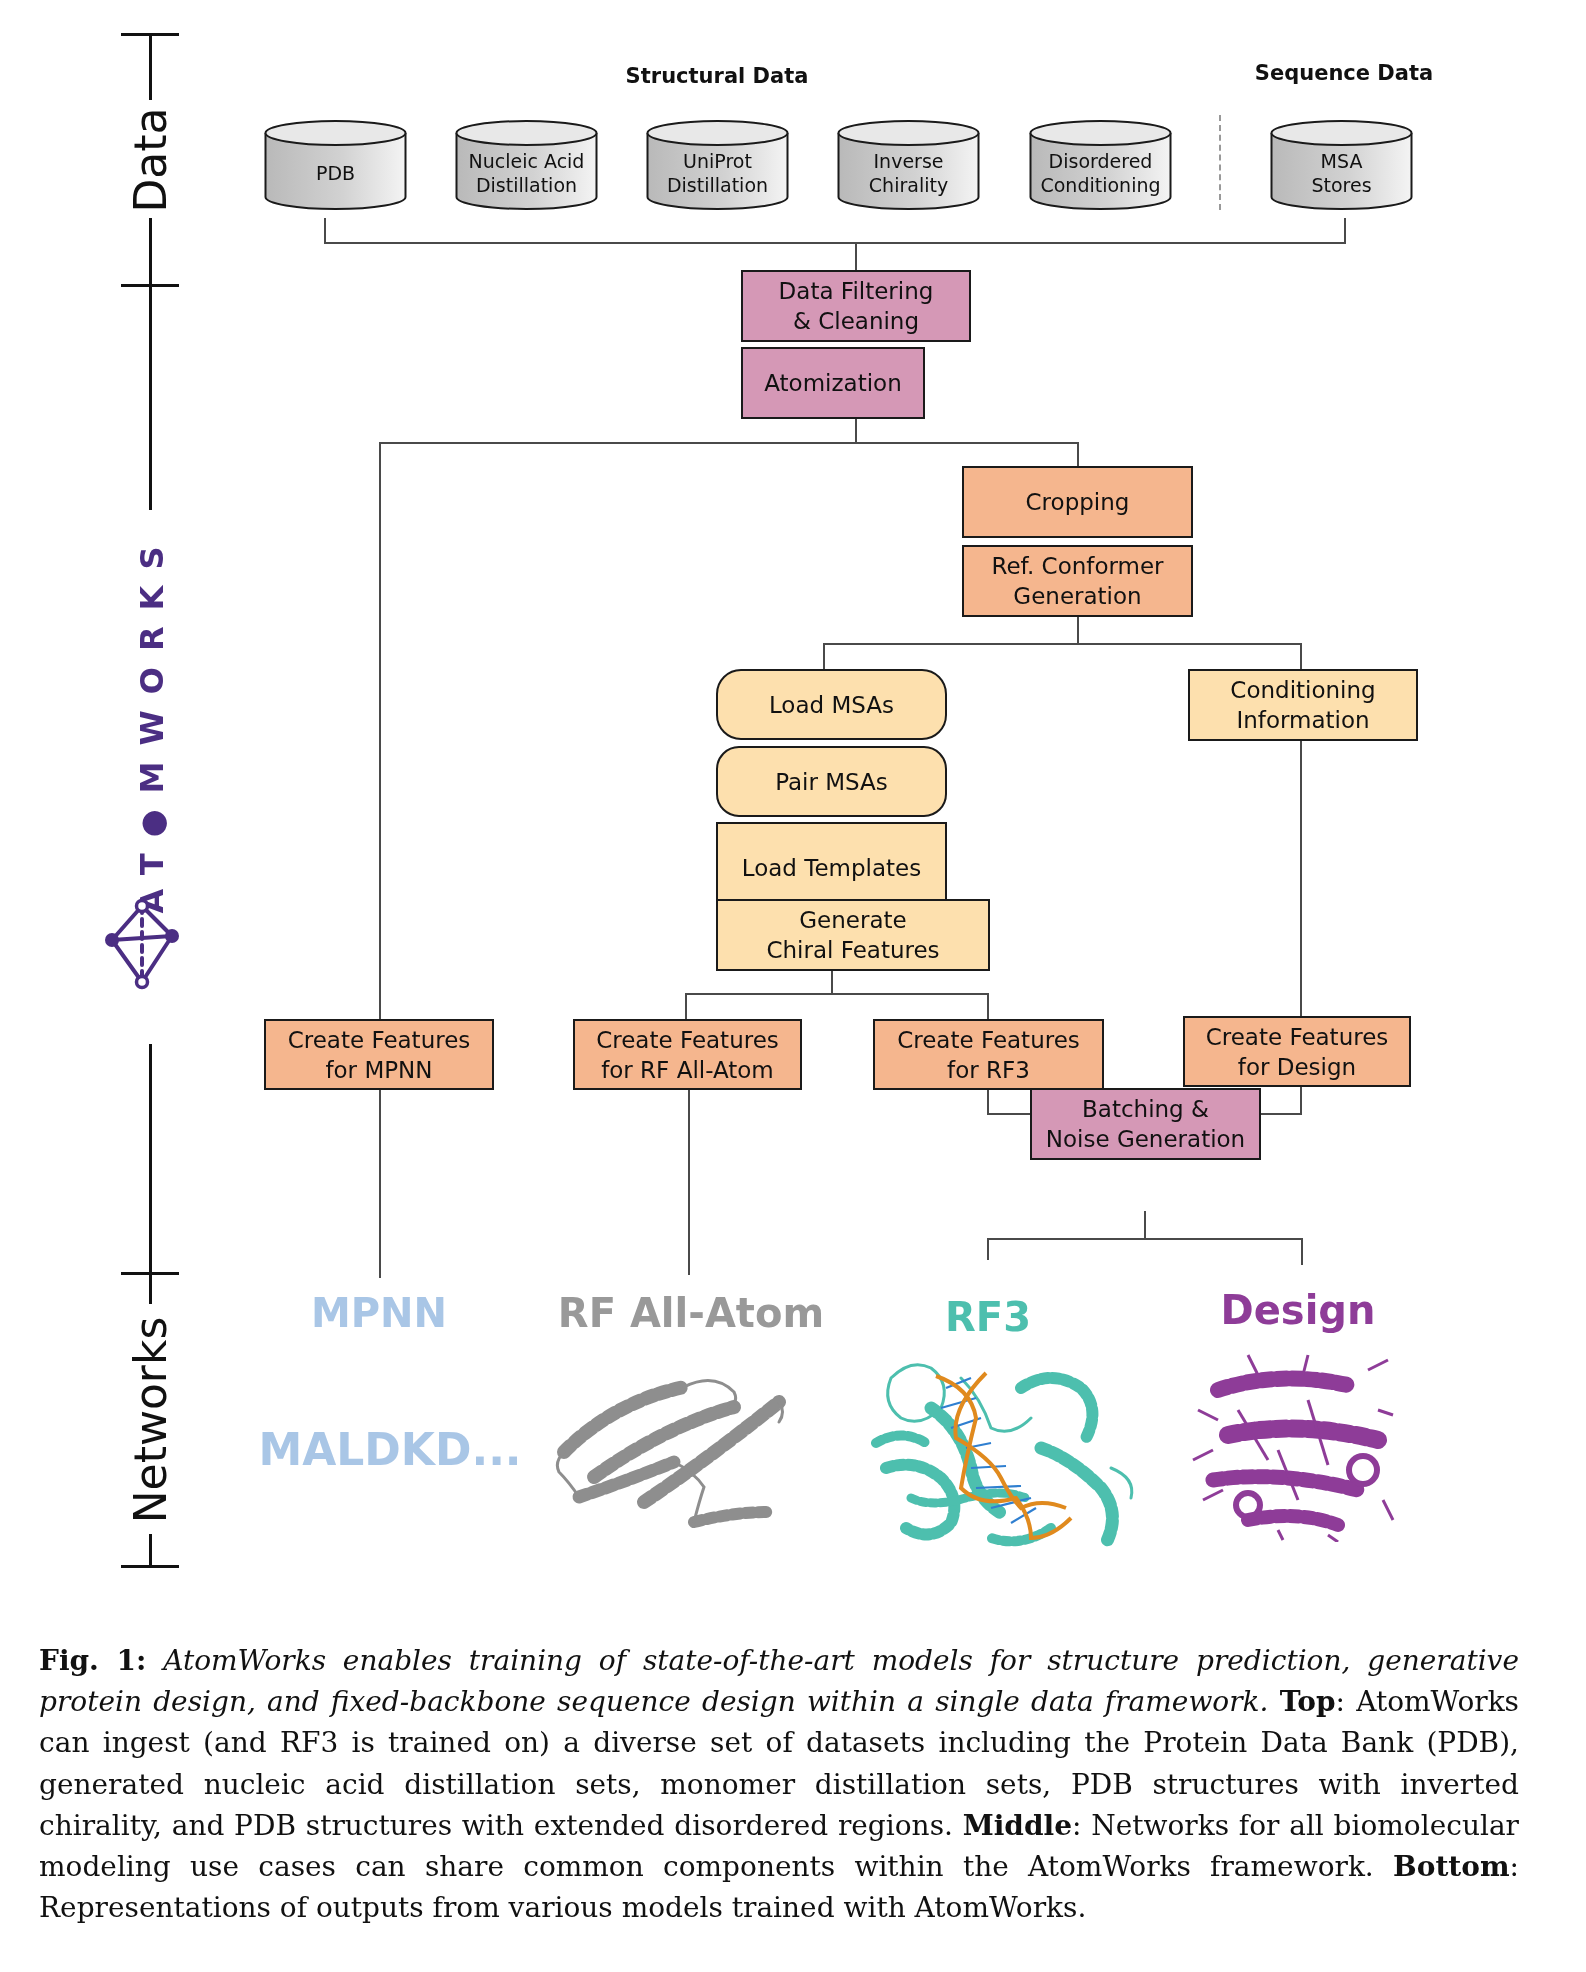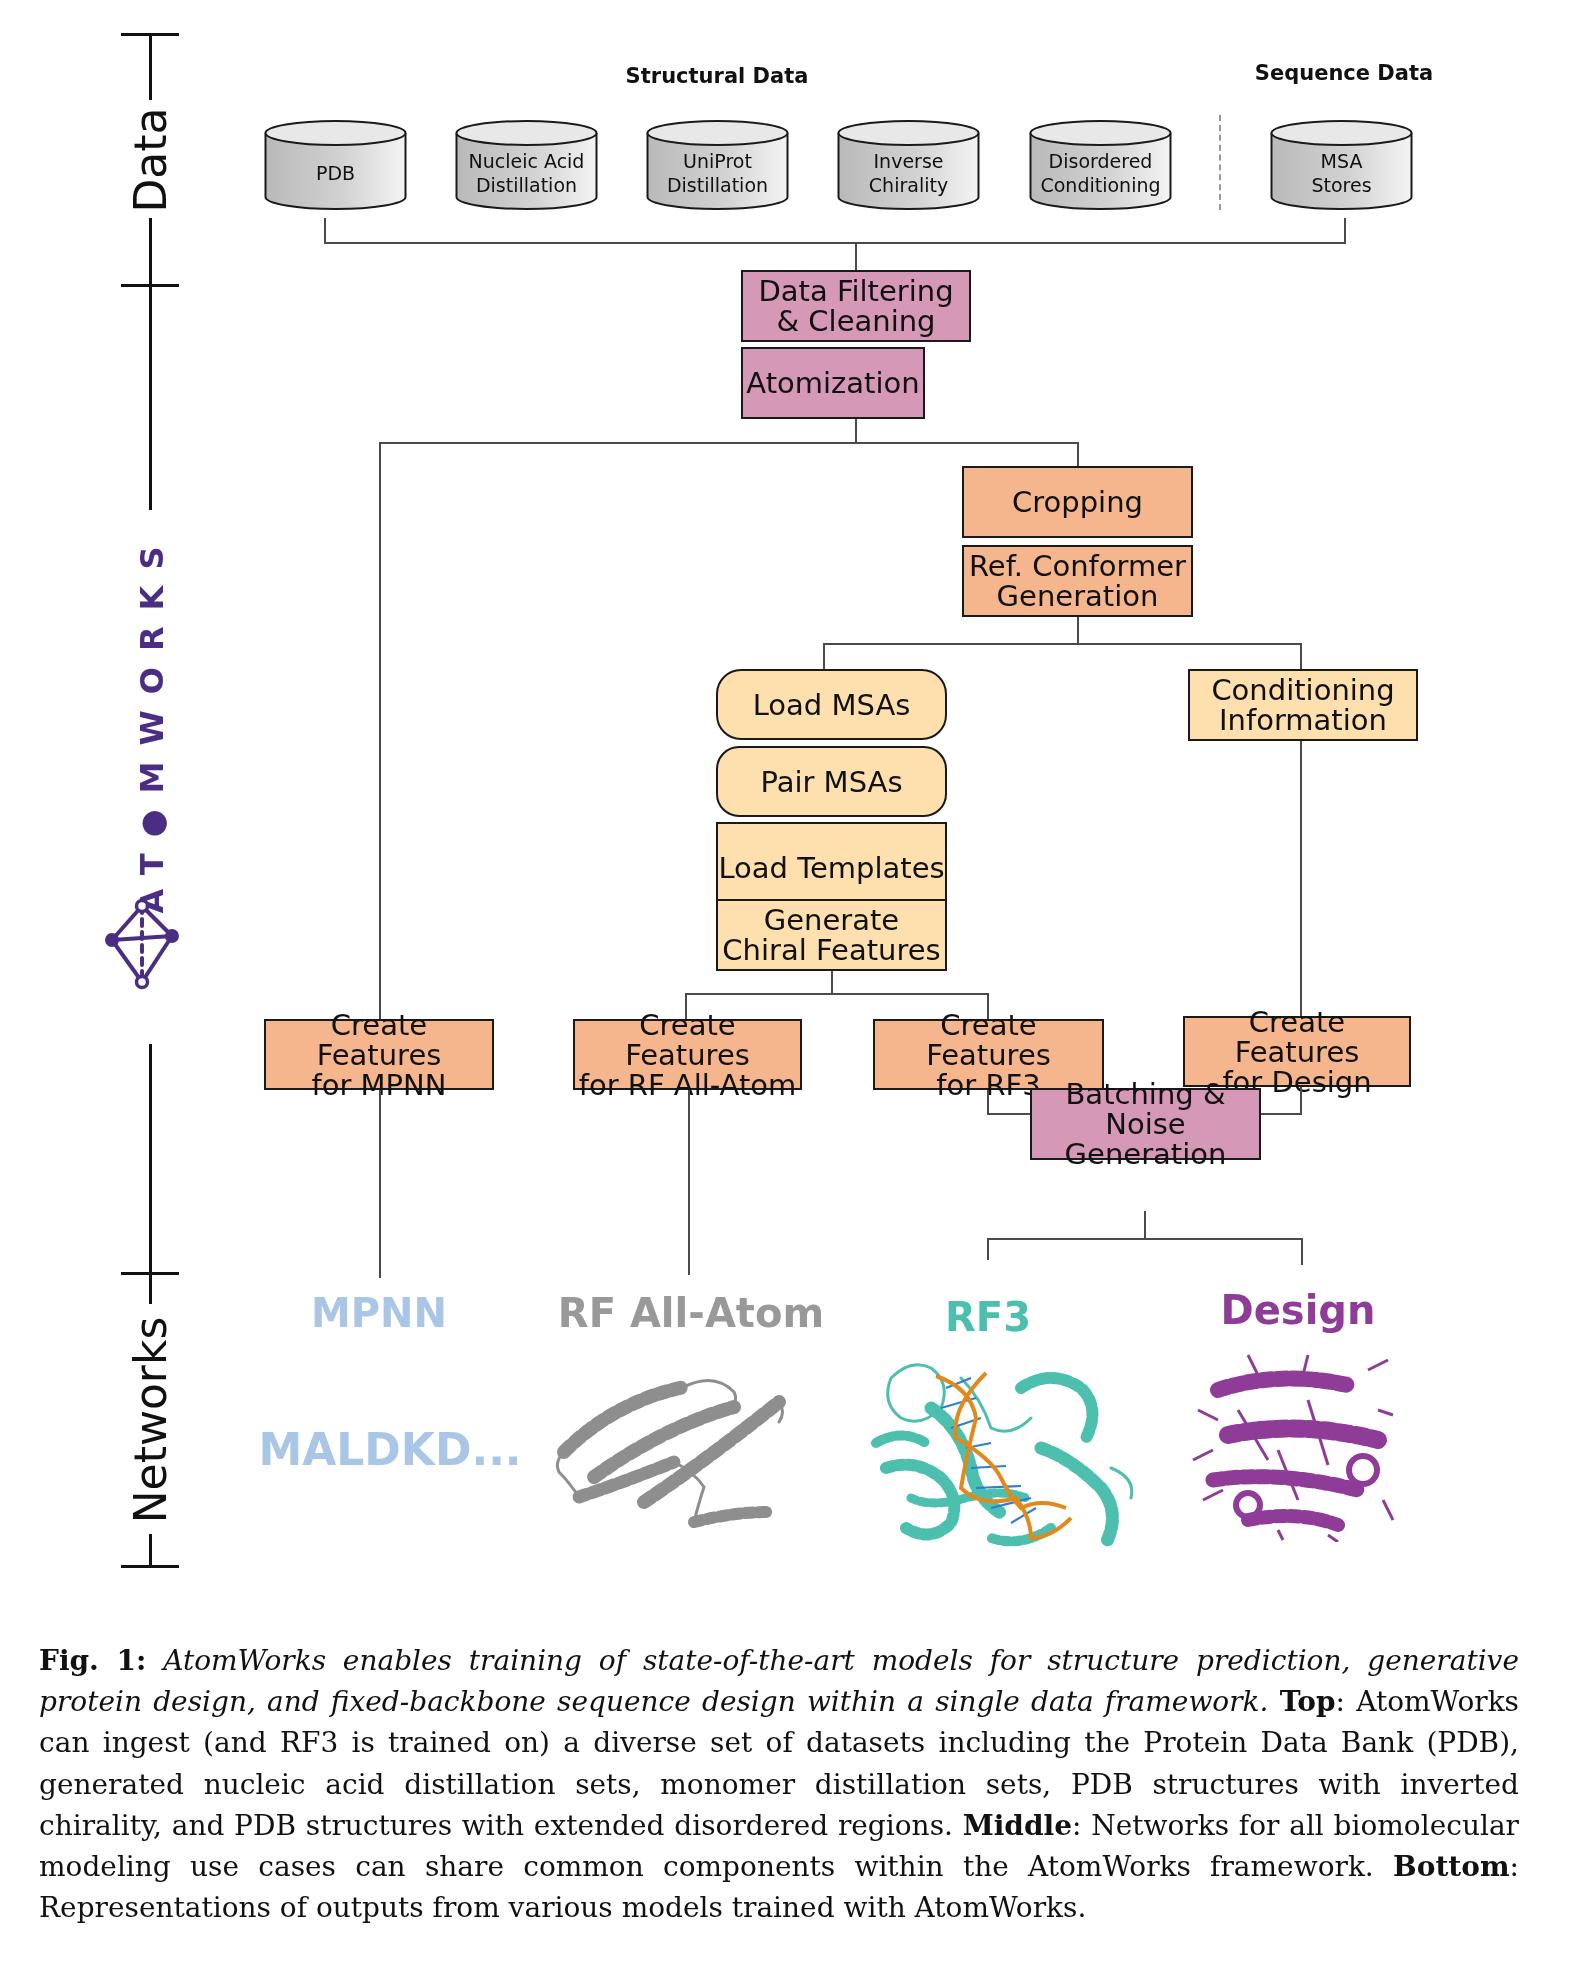--- a/index.html
+++ b/index.html
@@ -1,20 +1,20 @@
 <!DOCTYPE html>
 <html><head>
 <meta charset="utf-8">
 <style>
   html, body { margin:0; padding:0; background:#ffffff; }
   body { width:1586px; height:1972px; position:relative; overflow:hidden; font-family:"DejaVu Sans", sans-serif; }
   .abs { position:absolute; }
   .line { position:absolute; background:#4a4a4a; }
   .axis { position:absolute; background:#111; }
-  .box { position:absolute; box-sizing:border-box; border:2.5px solid #1a1a1a; display:flex; align-items:center; justify-content:center; text-align:center; font-family:"DejaVu Sans", sans-serif; font-size:29px; line-height:30px; color:#111; white-space:pre-line; }
+  .box { position:absolute; box-sizing:border-box; border:2.5px solid #1a1a1a; display:flex; align-items:center; justify-content:center; text-align:center; font-family:"DejaVu Sans", sans-serif; font-size:23px; line-height:30px; color:#111; white-space:pre-line; }
   .pink { background:#d598b6; }
   .orange { background:#f5b68e; }
   .yellow { background:#fde0ae; }
   .cyl { position:absolute; width:143px; height:92px; }
   .cyl svg { position:absolute; left:0; top:0; }
   .cyl .lbl { position:absolute; left:0; top:22px; width:143px; height:64px; display:flex; align-items:center; justify-content:center; text-align:center; font-size:19px; line-height:24px; color:#111; white-space:pre-line; font-family:"DejaVu Sans", sans-serif; }
   .section-title { position:absolute; font-weight:bold; font-size:21px; color:#111; transform:translateX(-50%); white-space:nowrap; }
   .vlabel { position:absolute; transform-origin:center; white-space:nowrap; font-family:"DejaVu Sans", sans-serif; color:#111; }
   .netlabel { position:absolute; font-weight:bold; font-size:40px; transform:translateX(-50%); white-space:nowrap; font-family:"DejaVu Sans", sans-serif; }
   .caption { position:absolute; left:39px; top:1640px; width:1480px; font-family:"DejaVu Serif", serif; font-size:28px; line-height:41.2px; color:#111; text-align:justify; }
@@ -140,21 +140,21 @@
 Generation</div>
 
 <div class="line" style="left:1077px;top:617px;width:1.6px;height:27px;"></div>
 <div class="line" style="left:823px;top:643px;width:479px;height:1.6px;"></div>
 <div class="line" style="left:823px;top:643px;width:1.6px;height:26px;"></div>
 <div class="line" style="left:1300px;top:643px;width:1.6px;height:26px;"></div>
 
 <div class="box yellow" style="left:716px;top:669px;width:231px;height:71px;border-radius:25px;">Load MSAs</div>
 <div class="box yellow" style="left:716px;top:746px;width:231px;height:71px;border-radius:23px;">Pair MSAs</div>
 <div class="box yellow" style="left:716px;top:822px;width:231px;height:91px;">Load Templates</div>
-<div class="box yellow" style="left:716px;top:899px;width:231px;height:72px;">Generate
+<div class="box yellow" style="left:716px;top:899px;width:274px;height:72px;">Generate
 Chiral Features</div>
 
 <div class="box yellow" style="left:1188px;top:669px;width:230px;height:72px;">Conditioning
 Information</div>
 <div class="line" style="left:1300px;top:741px;width:1.6px;height:276px;"></div>
 
 <div class="line" style="left:831px;top:971px;width:1.6px;height:23px;"></div>
 <div class="line" style="left:685px;top:993px;width:304px;height:1.6px;"></div>
 <div class="line" style="left:685px;top:993px;width:1.6px;height:26px;"></div>
 <div class="line" style="left:987px;top:993px;width:1.6px;height:26px;"></div>

